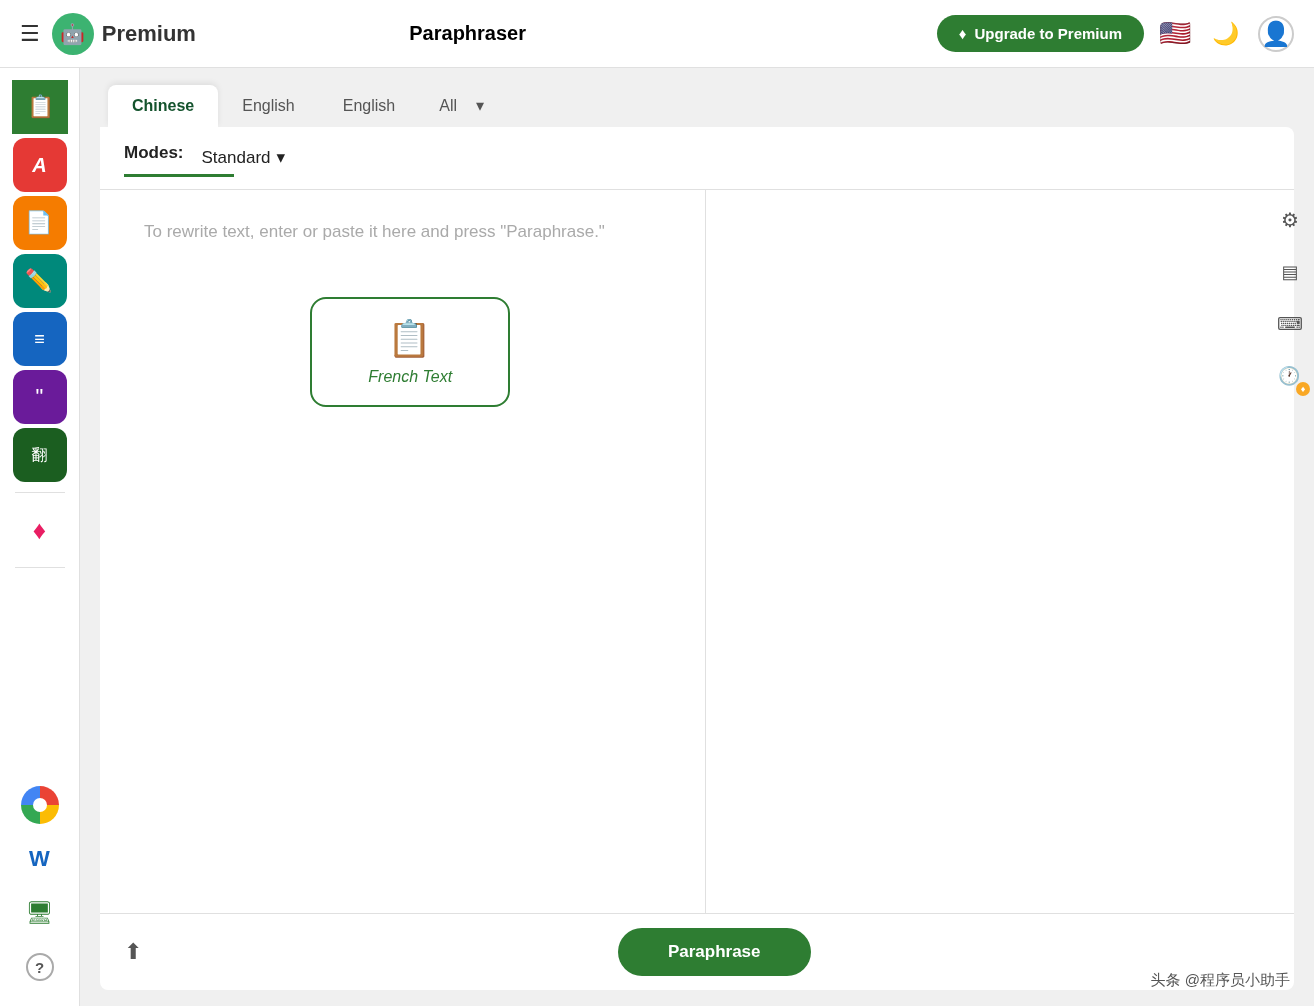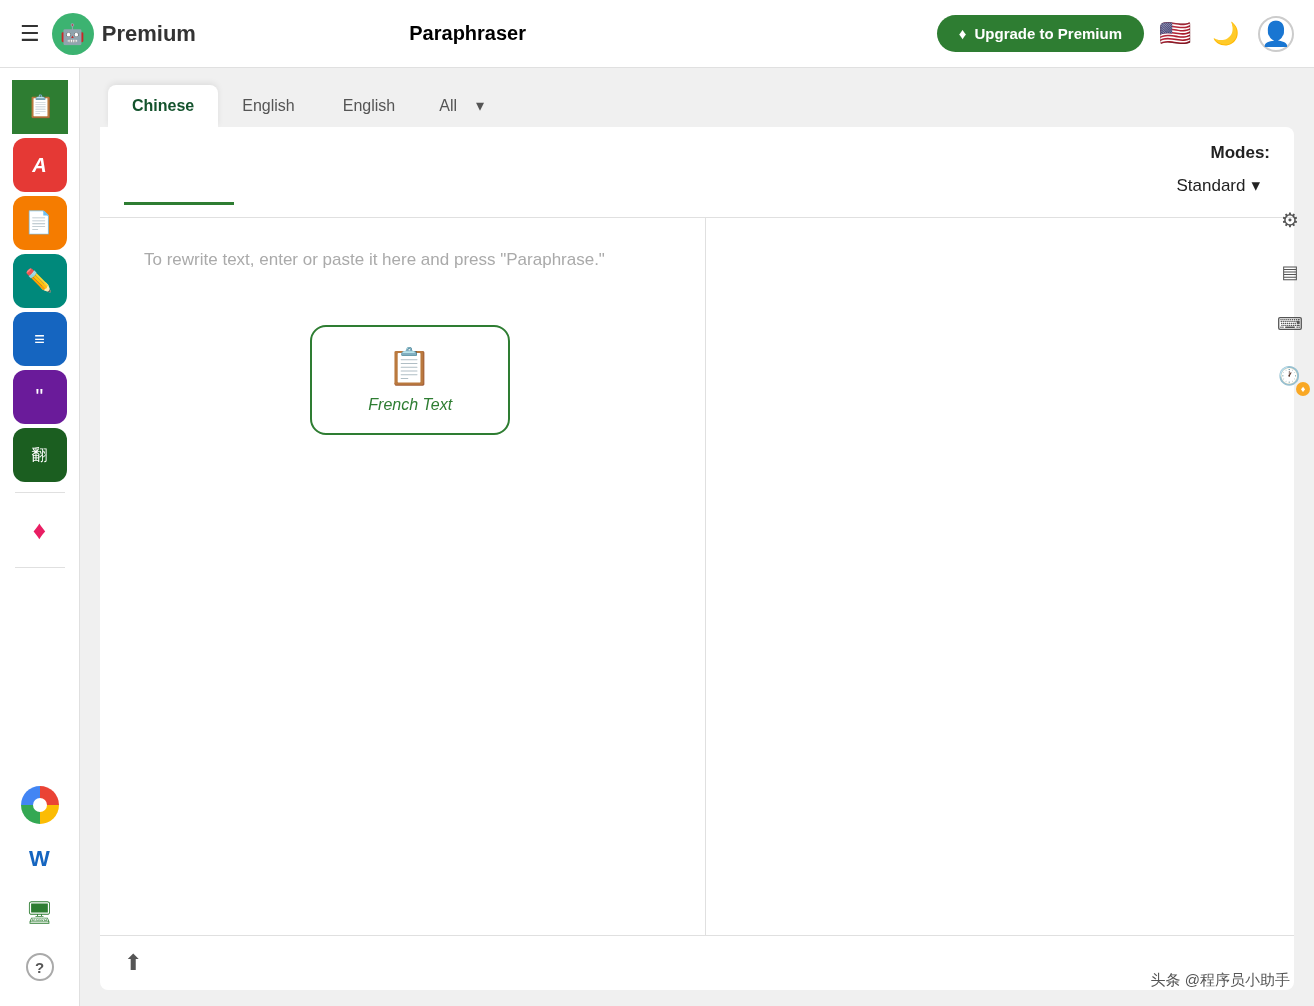--- a/index.html
+++ b/index.html
@@ -119,24 +119,23 @@
       flex: 1;
       display: flex;
       flex-direction: column;
       overflow: hidden;
       position: relative;
     }
 
     
     .modes-bar {
       display: flex;
-      align-items: flex-end;
+      align-items: flex-start;
       padding: 16px 24px 0 24px;
       gap: 8px;
-      flex-direction: column;
     }
     .modes-label { font-weight: 700; font-size: 17px; color: #222; }
     .modes-select {
       display: flex; align-items: center; gap: 6px;
       font-size: 17px; color: #222; cursor: pointer;
       padding: 4px 10px;
       position: relative;
     }
     .modes-underline {
       width: 110px; height: 3px; background: #2e7d32;
@@ -351,20 +350,21 @@
               <span class="clipboard-icon">📋</span>
               <span class="paste-label">French Text</span>
             </button>
           </div>
         </div>
         <div class="output-panel"></div>
       </div>
 
       <div class="bottom-bar">
         <span class="upload-icon-btn">⬆</span>
+        <button class="paraphrase-btn">Paraphrase</button>
       </div>
 
     </div>
 
     <div class="right-icons">
       <div class="right-icon-btn">
         <span>⚙</span>
       </div>
       <div class="right-icon-btn">
         <span style="font-size:18px;">▤</span>

